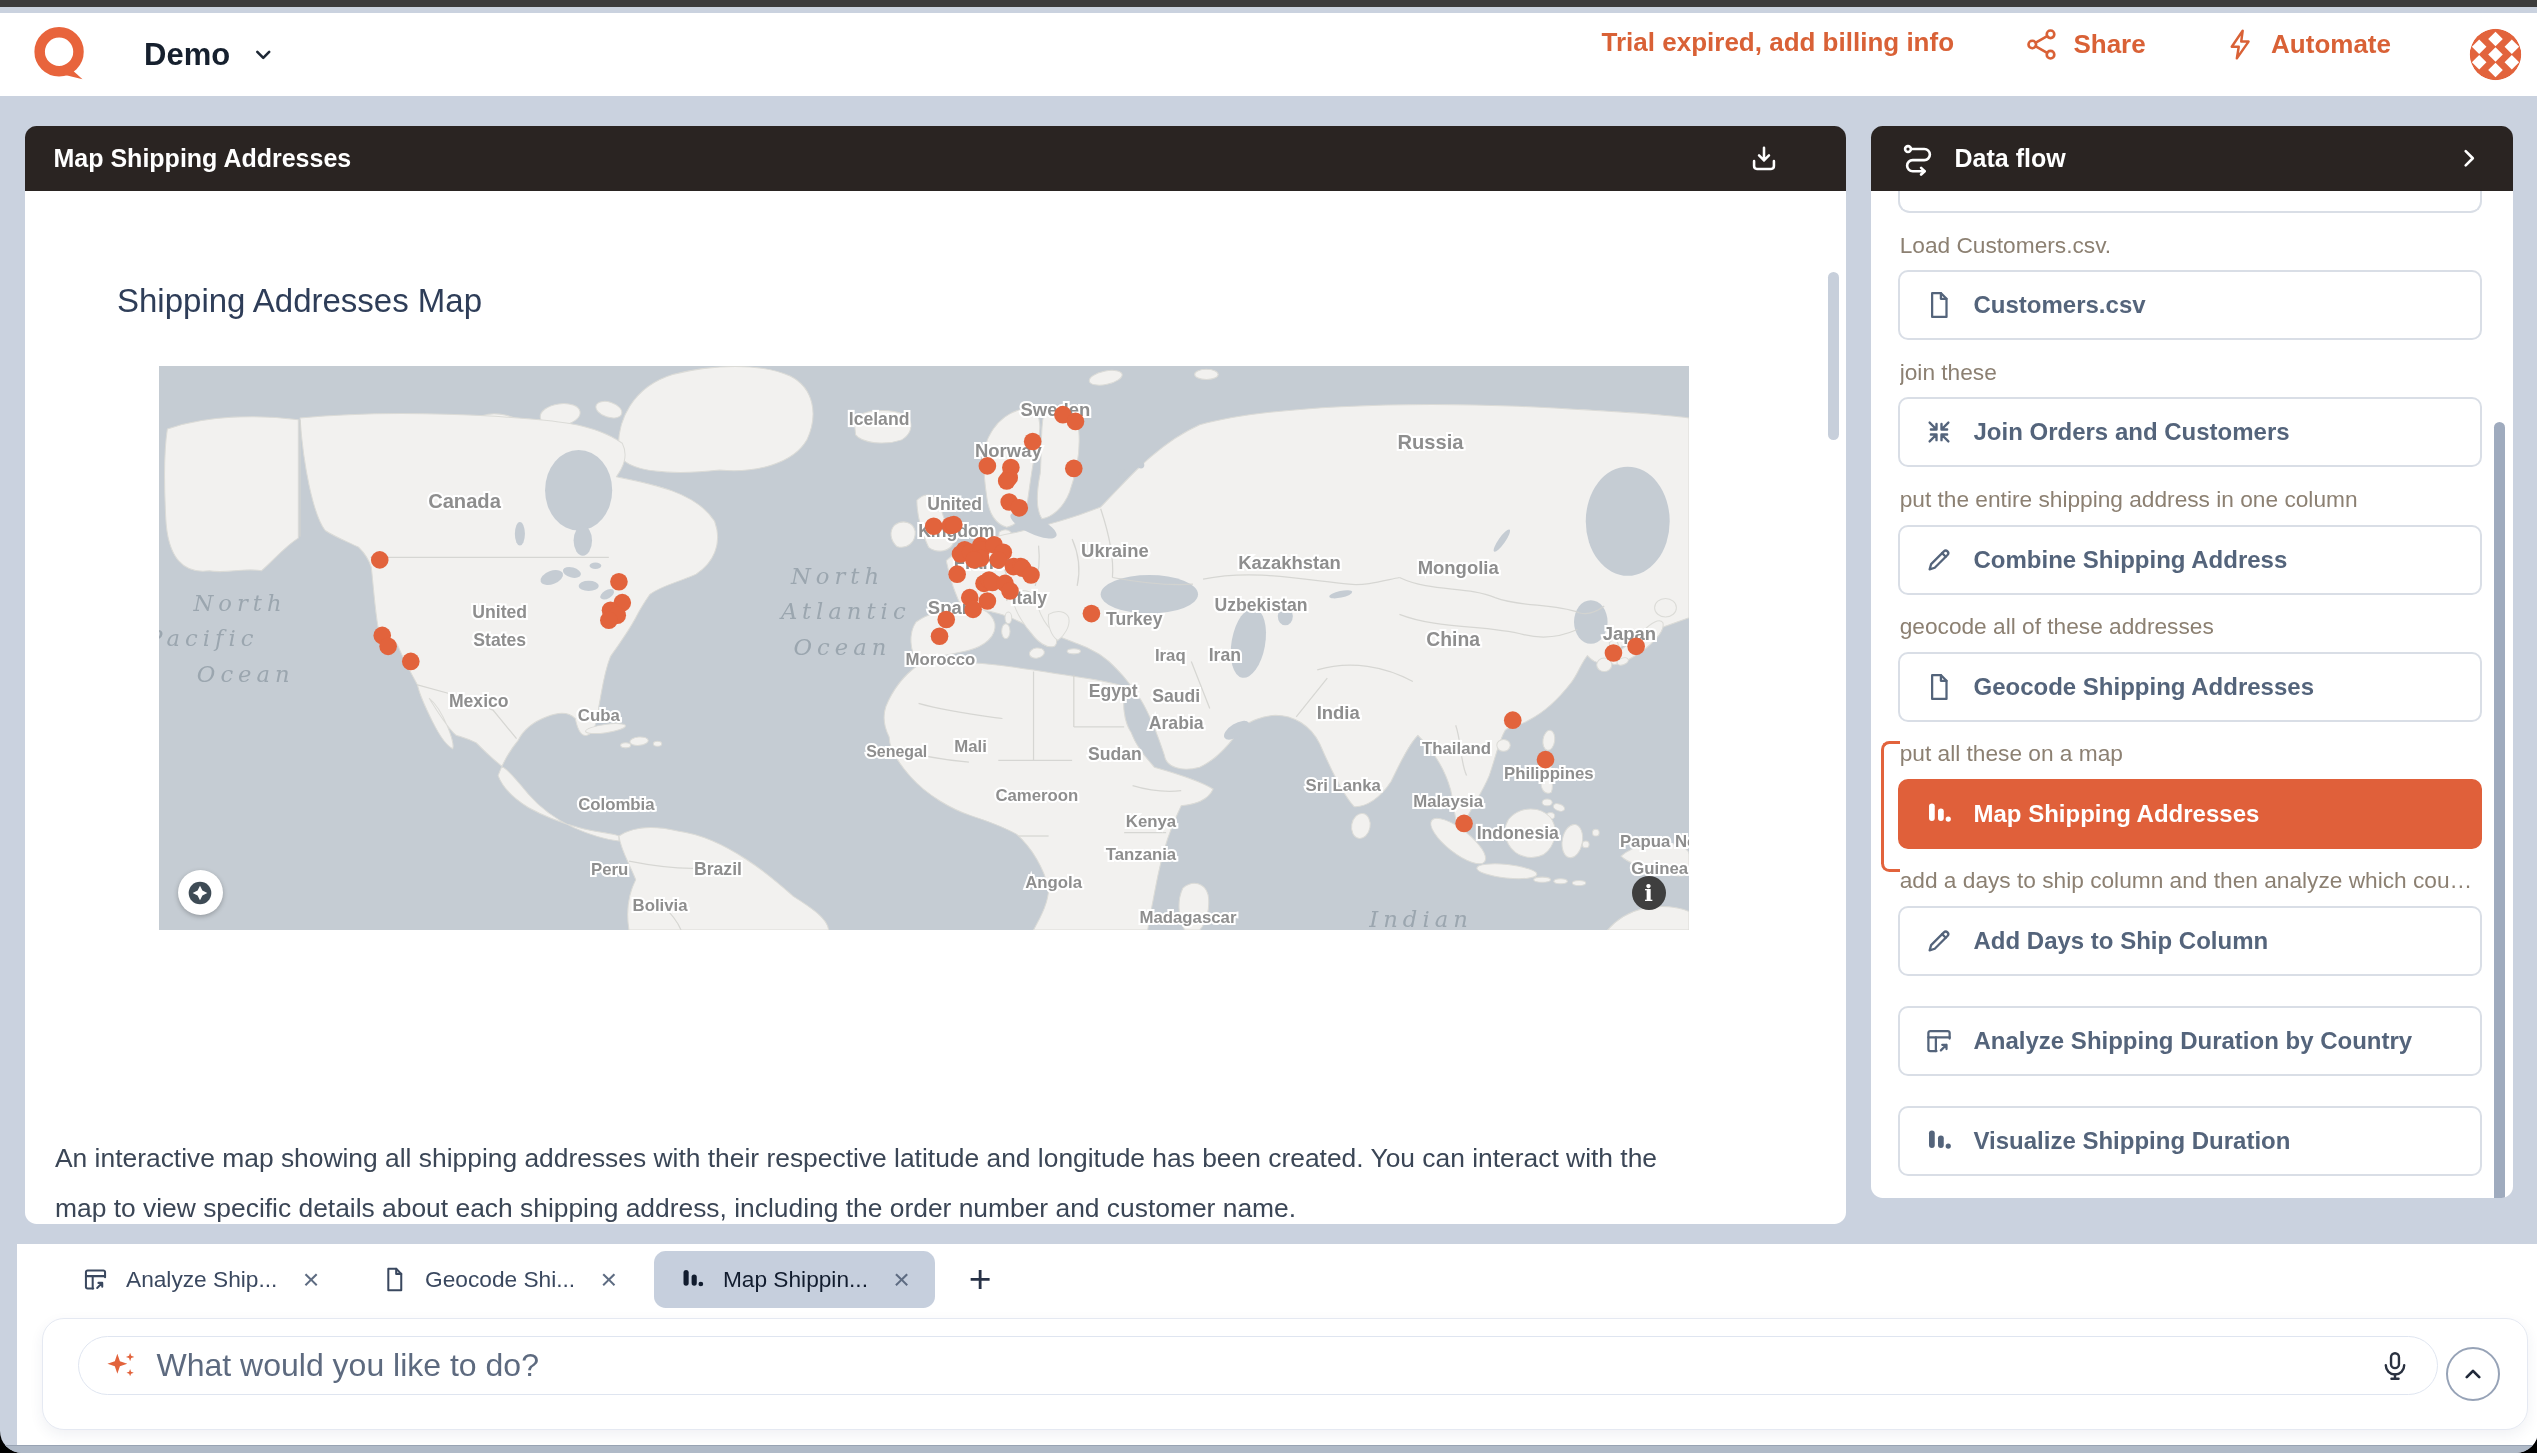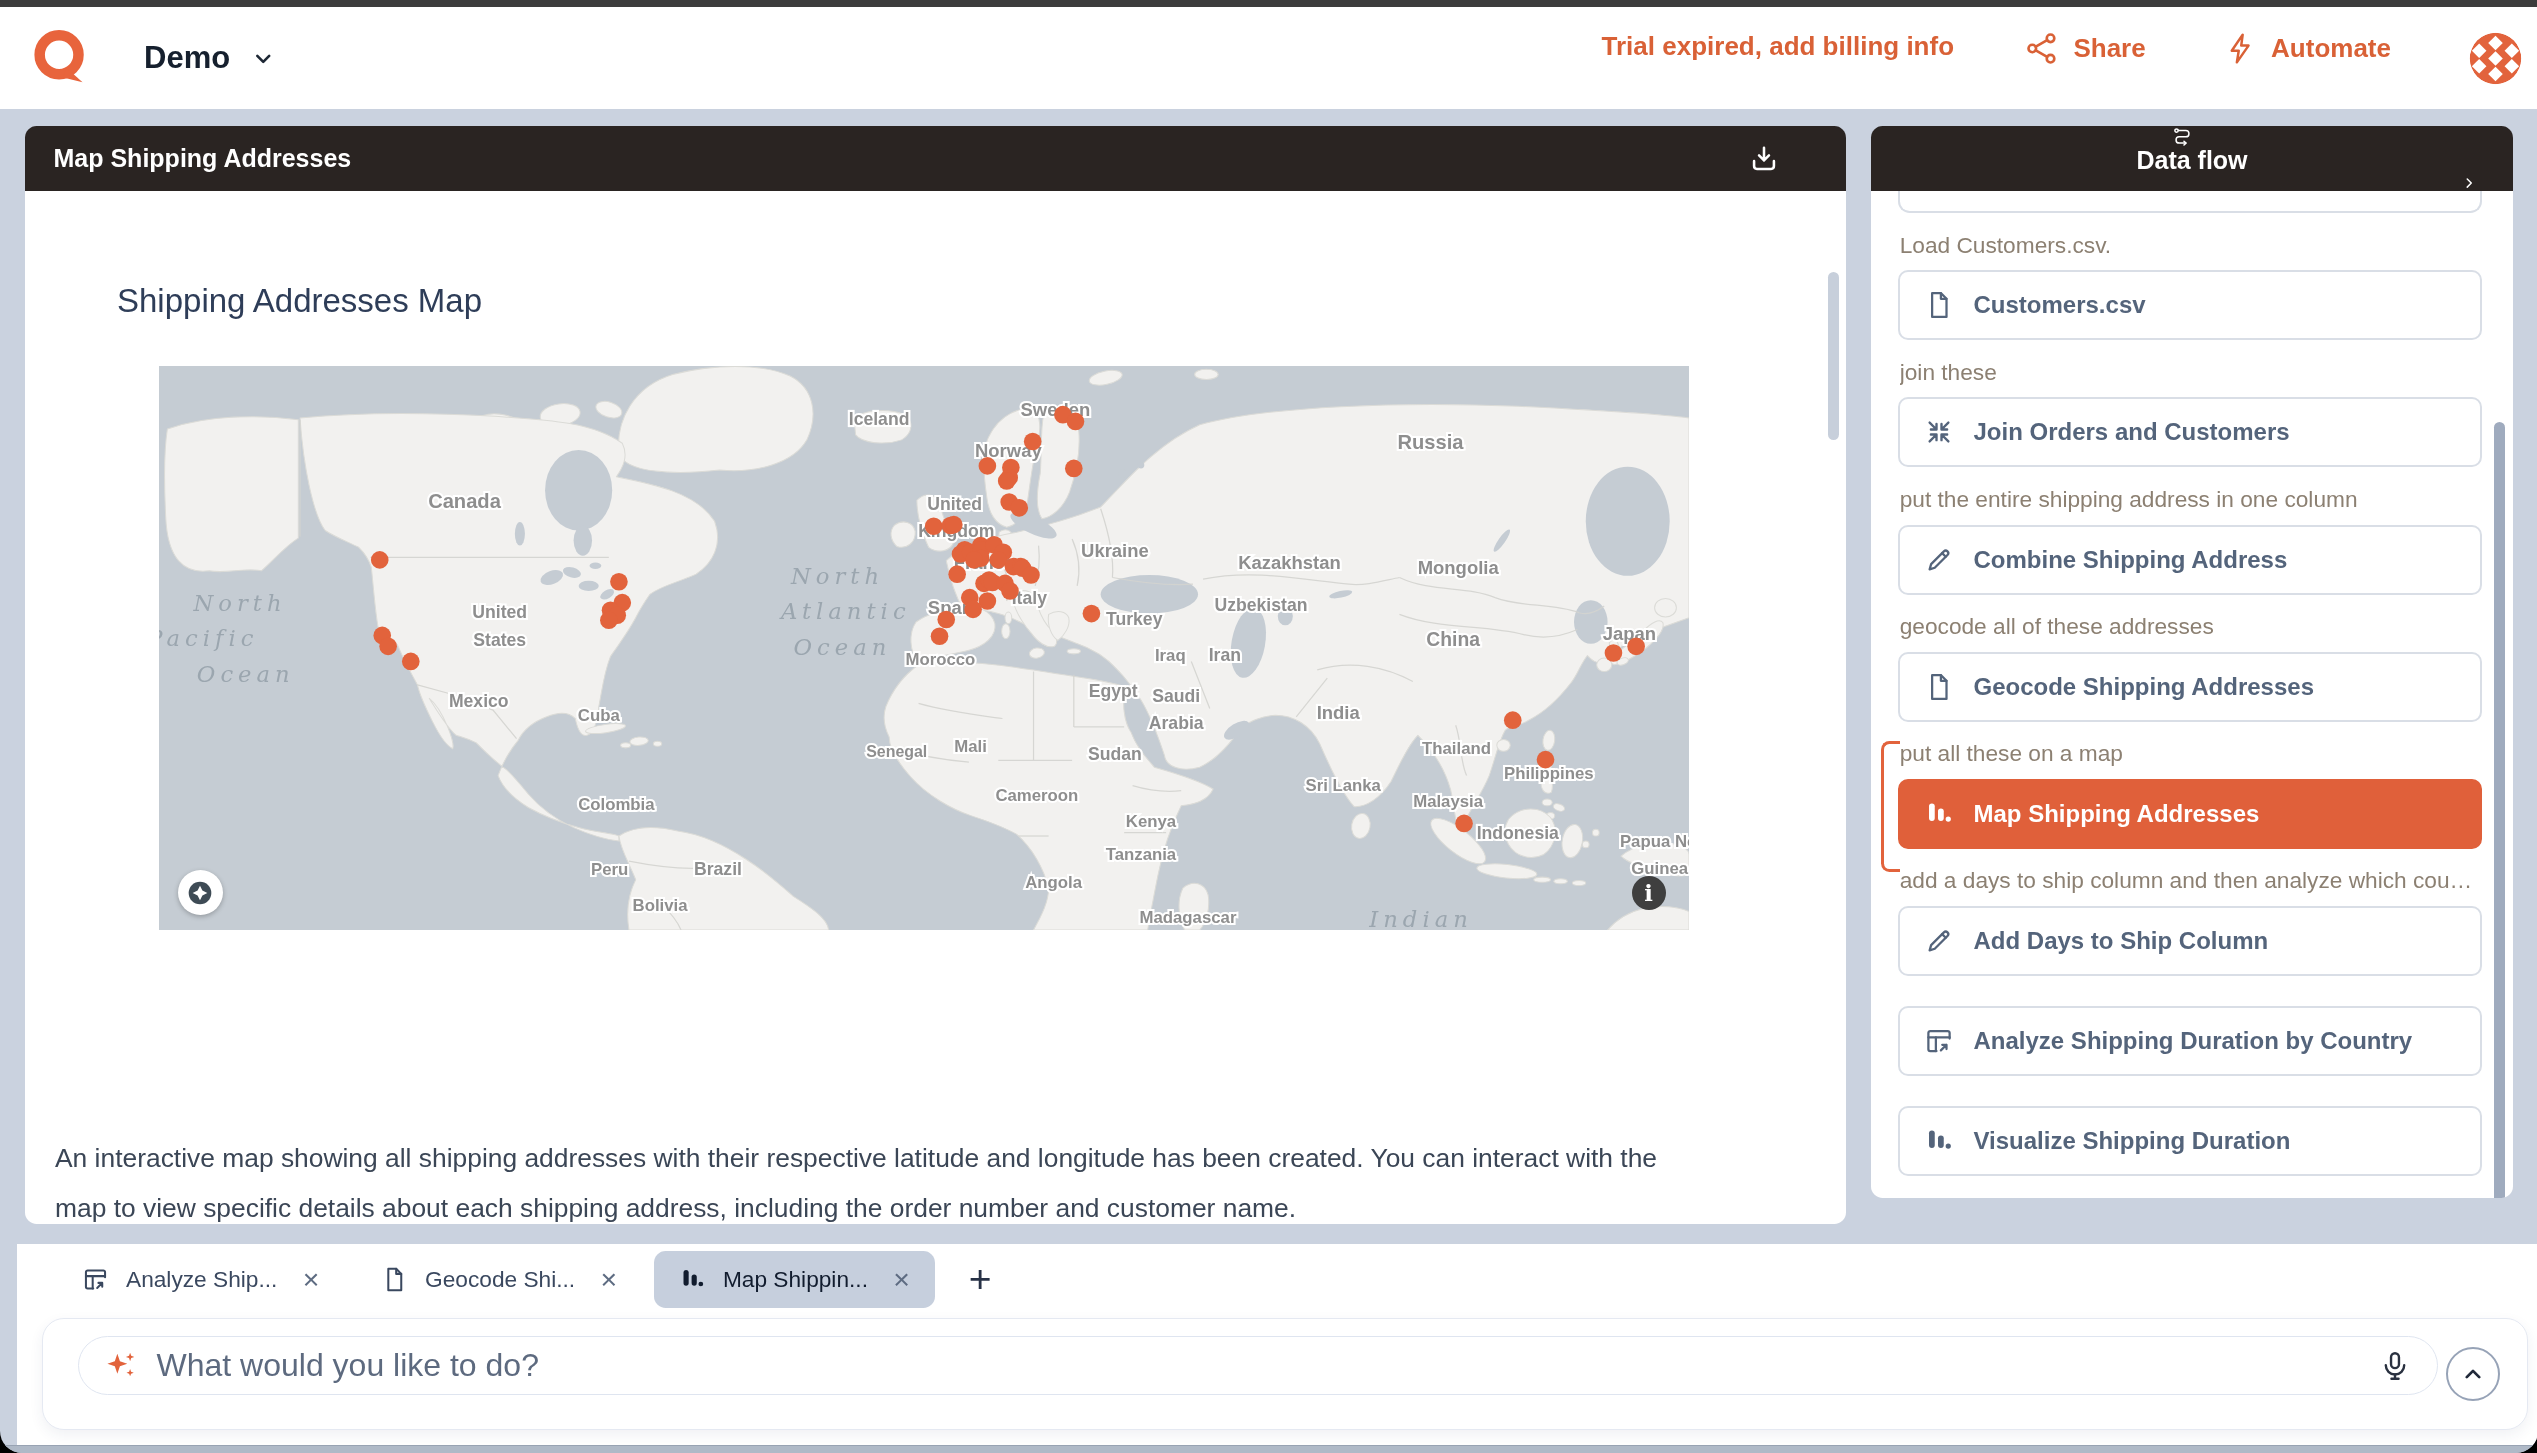--- a/index.html
+++ b/index.html
@@ -1,21 +1,21 @@
 <!DOCTYPE html>
 <html style="font-size:13.4px"><head>
 <meta charset="utf-8">
 <style>
   * { box-sizing: border-box; margin: 0; padding: 0; }
   html,body { width:2538px; height:1453px; background:#000; font-family:"Liberation Sans", sans-serif; }
   .screen { position:relative; width:2538px; height:1453px; background:#CAD2DF; border-radius:0 0 22px 22px; overflow:hidden; }
 
   
   .top-strip { position:absolute; left:0; top:0; right:0; height:6.7px; background:#3C3C3C; }
-  .app-header { position:absolute; left:0; top:7px; right:0; height:102px; background:#fff; display:flex; align-items:center; }
+  .app-header { position:absolute; left:0; top:13px; right:0; height:83px; background:#fff; display:flex; align-items:center; }
   .logo { width:55px; height:62px; margin-left:34px; }
   .workspace { display:flex; align-items:center; gap:18.5px; margin-left:55px; cursor:pointer; }
   .workspace-name { font-size:31px; font-weight:700; color:#16202E; }
   .header-right { margin-left:auto; display:flex; align-items:flex-start; gap:12px; }
   .trial-link { color:#D96136; font-size:26px; font-weight:700; margin-right:59px; cursor:pointer; }
   .hdr-btn { display:flex; align-items:center; gap:13.4px; color:#D96136; font-size:26px; font-weight:700; margin-right:65px; cursor:pointer; }
   .hdr-btn svg { width:35px; height:35px; }
   .avatar { width:55px; height:55px; margin-right:15px; cursor:pointer; }
 
   
@@ -28,21 +28,21 @@
   .main-scrollbar { position:absolute; right:6.7px; top:81px; width:11.7px; height:168px; border-radius:5.9px; background:#C7CFDB; }
   .content-title { position:absolute; left:92px; top:91px; font-size:33px; font-weight:500; color:#2E3D58; }
   .map-wrap { position:absolute; left:134px; top:175px; width:1530px; height:564px; overflow:hidden; }
   .map-wrap svg.world { position:absolute; left:0; top:0; }
   .map-compass { position:absolute; left:18.5px; bottom:15px; width:45px; height:45px; background:#fff; border-radius:50%; box-shadow:0 1.7px 5px rgba(0,0,0,.25); display:flex; align-items:center; justify-content:center; cursor:pointer; }
   .map-compass svg { width:32px; height:32px; }
   .map-info { position:absolute; right:23.5px; bottom:20px; width:34px; height:34px; background:#3F3F3F; color:#fff; border-radius:50%; display:flex; align-items:center; justify-content:center; font-family:"DejaVu Serif", serif; font-weight:800; font-size:22.7px; cursor:pointer; }
   .map-desc { position:absolute; left:30px; top:942px; width:1649px; font-size:26.4px; line-height:50px; color:#3B4656; }
 
   .side-panel { position:absolute; left:1871px; top:126px; width:642px; height:1072px; }
-  .side-panel .panel-header { padding:0 30px;flex-direction:column; }
+  .side-panel .panel-header { padding:0 30px; }
   .flow-hdr-icon { width:35px; height:35px; margin-right:18.5px; }
   .collapse-btn { margin-left:auto; width:28.5px; height:28.5px; cursor:pointer; }
   .side-body { position:absolute; top:65px; left:0; right:0; bottom:0; background:#fff; border-radius:0 0 11.7px 11.7px; overflow:hidden; }
   .flow-list { position:absolute; top:0; left:27px; width:584px; }
   .flow-partial-card { height:22px; border:2.1px solid #D9DEE6; border-top:none; border-radius:0 0 11.7px 11.7px; }
   .flow-label { margin:18.5px 1.7px 11.7px; font-size:22.7px; color:#8C8072; white-space:nowrap; overflow:hidden; text-overflow:ellipsis; }
   .flow-card { height:70px; background:#fff; border:2.1px solid #D9DEE6; border-radius:10px; display:flex; align-items:center; padding:0 23.5px; gap:20px; color:#54647B; font-size:24px; font-weight:600; cursor:pointer;text-align:center; }
   .flow-card + .flow-card { margin-top:30px; }
   .flow-card .fc-icon { width:30px; height:30px; flex:0 0 30px; }
   .flow-card .fc-icon svg { width:30px; height:30px; display:block; }

